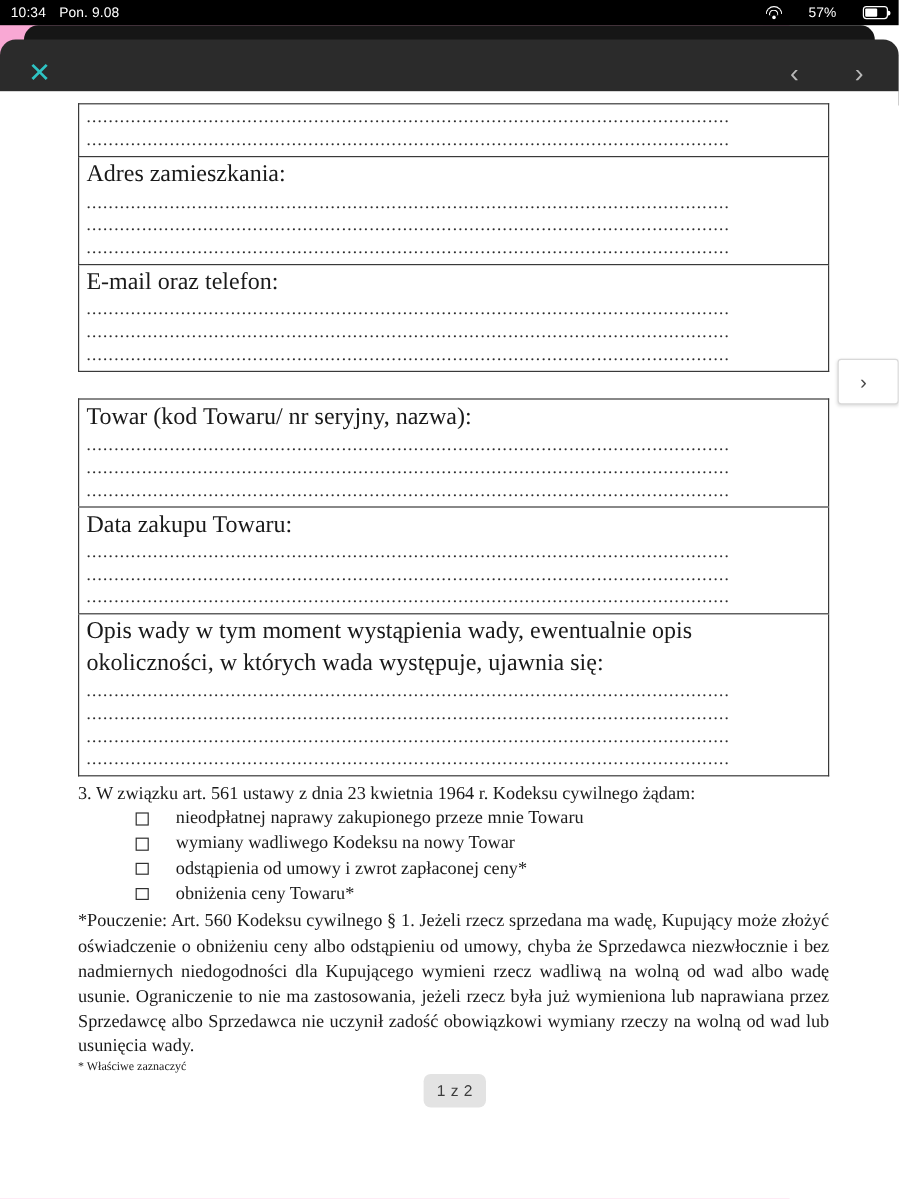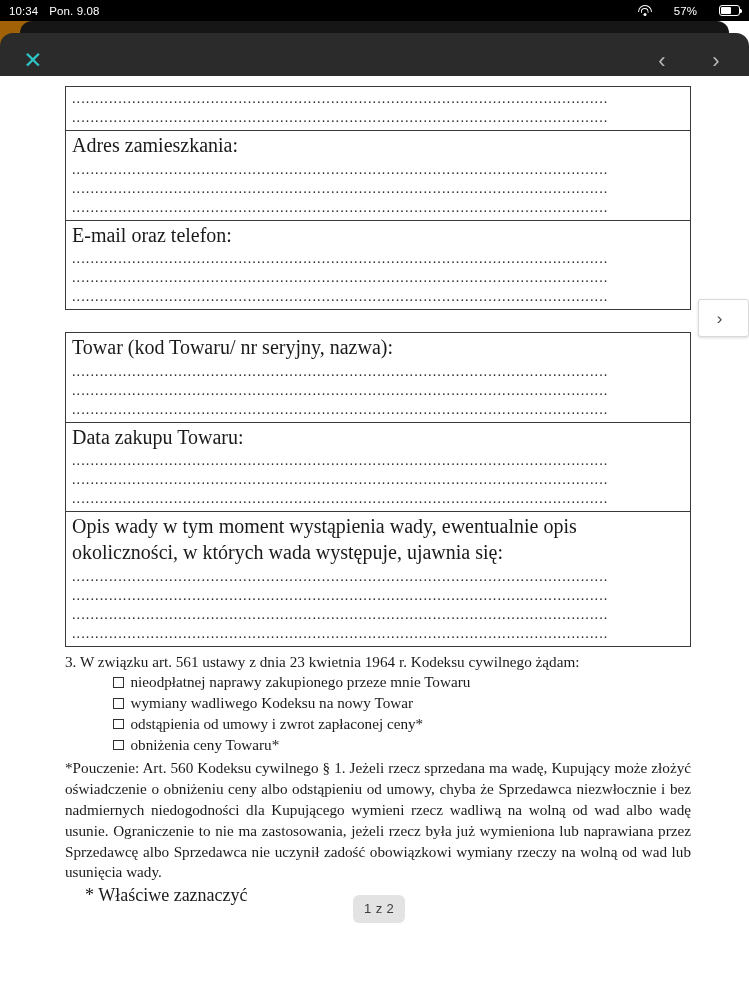--- a/index.html
+++ b/index.html
@@ -2,21 +2,21 @@
 <html lang="pl"><head>
 <meta charset="utf-8">
 <style>
   * { box-sizing: border-box; margin: 0; padding: 0; }
   html, body {
     width: 749px; height: 999px;
     background: #ffffff;
     font-family: "Liberation Sans", sans-serif;
     overflow: hidden;
   }
-  #app { position: relative; width: 658px; height: 999px; background: #a16207; }
+  #app { position: relative; width: 658px; height: 999px; background: #f9a8d4; }
 
   
   .statusbar {
     position: absolute; top: 0; left: 0; width: 749px; height: 21px;
     background: #000000; color: #ffffff;
     display: flex; align-items: center; justify-content: space-between;
     padding: 0 9px;
     font-size: 11.5px; letter-spacing: .1px;
   }
   .sb-left { display: flex; align-items: baseline; gap: 11px; }
@@ -99,34 +99,34 @@
   .tbl-gap { height: 22px; }
 
   h2.sec-head {
     font-size: 15.4px; font-weight: 400; line-height: 1.25;
     margin: 0 0 3px 0; letter-spacing: -.05px;
   }
   .sec3-head { font-size: 15.2px; line-height: 1.3; margin: 5px 0 1px 0; }
 
   ul.checklist { list-style: none; margin: 0 0 1px 0; padding: 0; }
   ul.checklist li {
-    display: flex; align-items: flex-start; gap: 7px;
+    display: flex; align-items: flex-start; gap: 23px;
     font-size: 15.2px; line-height: 1.37; padding-left: 48px;
   }
   .cbox {
     display: inline-block; width: 10.5px; height: 10.5px; min-width: 10.5px;
     border: 1.2px solid #303030; background: #fff; margin-top: 5px;
   }
 
   p.pouczenie {
     font-size: 15.2px; line-height: 1.38; text-align: justify;
     margin: 2px 0 0 0; hyphens: none;
   }
   .date-line { font-size: 15.2px; line-height: 1.42; margin-top: 25px; }
-  .star-line { font-size: 18px; line-height: 1.42; margin-left: 20px; }
+  .star-line { font-size: 10px; line-height: 1.42; }
 
   
   .page-next-btn {
     position: absolute; left: 698px; top: 299px;
     width: 51px; height: 38px;
     background: #ffffff; border: 1.3px solid #d8d8d8;
     border-radius: 3px;
     display: flex; align-items: center; justify-content: center;
     box-shadow: 0 1px 3px rgba(0,0,0,.14);
     cursor: pointer;

